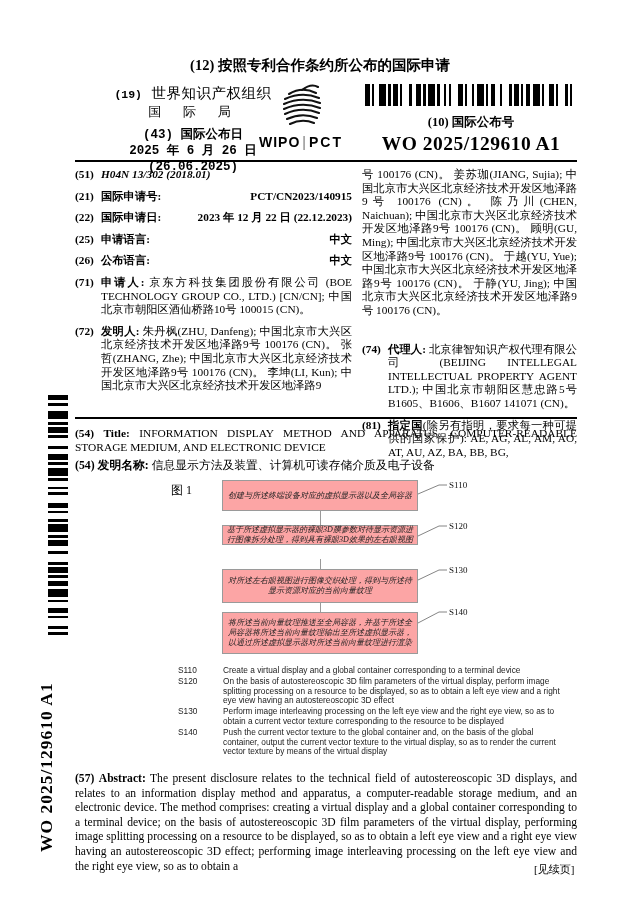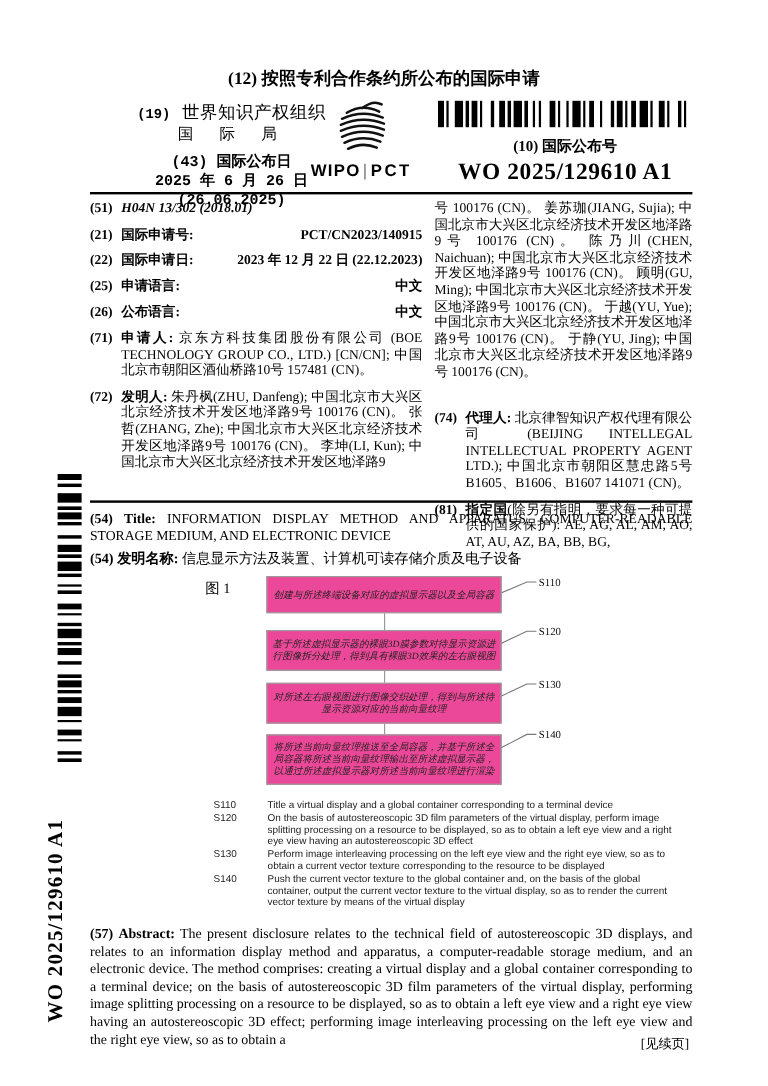--- a/index.html
+++ b/index.html
@@ -55,25 +55,25 @@
 
   
   .title-en{position:absolute;top:426px;left:75px;width:502px;font-size:11.4px;line-height:14px;text-align:justify;}
   .title-en .num,.title-en .lbl{font-weight:bold;}
   .title-cn{position:absolute;top:458px;left:75px;width:502px;font-size:11.8px;}
   .title-cn .num,.title-cn .lbl{font-weight:bold;}
 
   
   .figure{position:absolute;top:478px;left:75px;width:502px;height:190px;}
   .fig-label{position:absolute;left:96px;top:4px;font-size:12px;}
-  .fbox{position:absolute;left:147px;width:196px;border:1px solid #9a9a9a;background:#ec4899;
+  .fbox{position:absolute;left:147px;width:196px;border:1px solid #9a9a9a;background:#fca5a5;
         display:flex;align-items:center;justify-content:center;text-align:center;
         font-style:italic;font-size:8px;line-height:10px;color:#222;padding:2px 4px;}
   .fb1{top:2px;height:31px;}
-  .fb2{top:47px;height:34px;}
+  .fb2{top:47px;height:20px;}
   .fb3{top:91px;height:34px;}
   .fb4{top:134px;height:42px;}
   .conn{position:absolute;left:245px;width:0;border-left:1px solid #9a9a9a;}
   .c1{top:33px;height:14px;} .c2{top:81px;height:10px;} .c3{top:125px;height:9px;}
   .slabel{position:absolute;left:374px;font-size:9px;color:#111;}
   .sl1{top:2px;} .sl2{top:43px;} .sl3{top:87px;} .sl4{top:129px;}
   .leaders{position:absolute;left:0;top:0;}
 
   
   .legend{position:absolute;top:666px;left:178px;width:392px;
@@ -227,21 +227,21 @@
       <div class="fld" data-name="field-publication-language">
         <span class="num" data-name="field-number">(26)</span>
         <div class="fld-line">
           <span class="lbl" data-name="publication-language-label">公布语言:</span>
           <span class="val" data-name="publication-language-value">中文</span>
         </div>
       </div>
       <div class="fld" data-name="field-applicant">
         <span class="num" data-name="field-number">(71)</span>
         <span class="lbl" data-name="applicant-label">申请人:</span>
-        <span data-name="applicant-text">京东方科技集团股份有限公司 (BOE TECHNOLOGY GROUP CO., LTD.) [CN/CN]; 中国北京市朝阳区酒仙桥路10号 157481 (CN)。</span>
+        <span data-name="applicant-text">京东方科技集团股份有限公司 (BOE TECHNOLOGY GROUP CO., LTD.) [CN/CN]; 中国北京市朝阳区酒仙桥路10号 100015 (CN)。</span>
       </div>
       <div class="fld" data-name="field-inventors">
         <span class="num" data-name="field-number">(72)</span>
         <span class="lbl" data-name="inventors-label">发明人:</span>
         <span data-name="inventors-text">朱丹枫(ZHU, Danfeng); 中国北京市大兴区北京经济技术开发区地泽路9号 100176 (CN)。 张哲(ZHANG, Zhe); 中国北京市大兴区北京经济技术开发区地泽路9号 100176 (CN)。 李坤(LI, Kun); 中国北京市大兴区北京经济技术开发区地泽路9</span>
       </div>
     </div>
 
     <div class="col-r" data-name="biblio-right-column">
       <div class="cont" data-name="inventors-continuation">号 100176 (CN)。 姜苏珈(JIANG, Sujia); 中国北京市大兴区北京经济技术开发区地泽路9号 100176 (CN)。 陈乃川(CHEN, Naichuan); 中国北京市大兴区北京经济技术开发区地泽路9号 100176 (CN)。 顾明(GU, Ming); 中国北京市大兴区北京经济技术开发区地泽路9号 100176 (CN)。 于越(YU, Yue); 中国北京市大兴区北京经济技术开发区地泽路9号 100176 (CN)。 于静(YU, Jing); 中国北京市大兴区北京经济技术开发区地泽路9号 100176 (CN)。</div>
@@ -355,21 +355,21 @@
 
     <div class="slabel sl1" data-name="step-id-label">S110</div>
     <div class="slabel sl2" data-name="step-id-label">S120</div>
     <div class="slabel sl3" data-name="step-id-label">S130</div>
     <div class="slabel sl4" data-name="step-id-label">S140</div>
   </div>
 
   <div class="legend" data-name="figure-legend">
     <div class="legend-row" data-name="legend-row">
       <span data-name="legend-step-id">S110</span>
-      <span class="ltext" data-name="legend-step-text">Title a virtual display and a global container corresponding to a terminal device</span>
+      <span class="ltext" data-name="legend-step-text">Create a virtual display and a global container corresponding to a terminal device</span>
     </div>
     <div class="legend-row" data-name="legend-row">
       <span data-name="legend-step-id">S120</span>
       <span class="ltext" data-name="legend-step-text">On the basis of autostereoscopic 3D film parameters of the virtual display, perform image splitting processing on a resource to be displayed, so as to obtain a left eye view and a right eye view having an autostereoscopic 3D effect</span>
     </div>
     <div class="legend-row" data-name="legend-row">
       <span data-name="legend-step-id">S130</span>
       <span class="ltext" data-name="legend-step-text">Perform image interleaving processing on the left eye view and the right eye view, so as to obtain a current vector texture corresponding to the resource to be displayed</span>
     </div>
     <div class="legend-row" data-name="legend-row">

